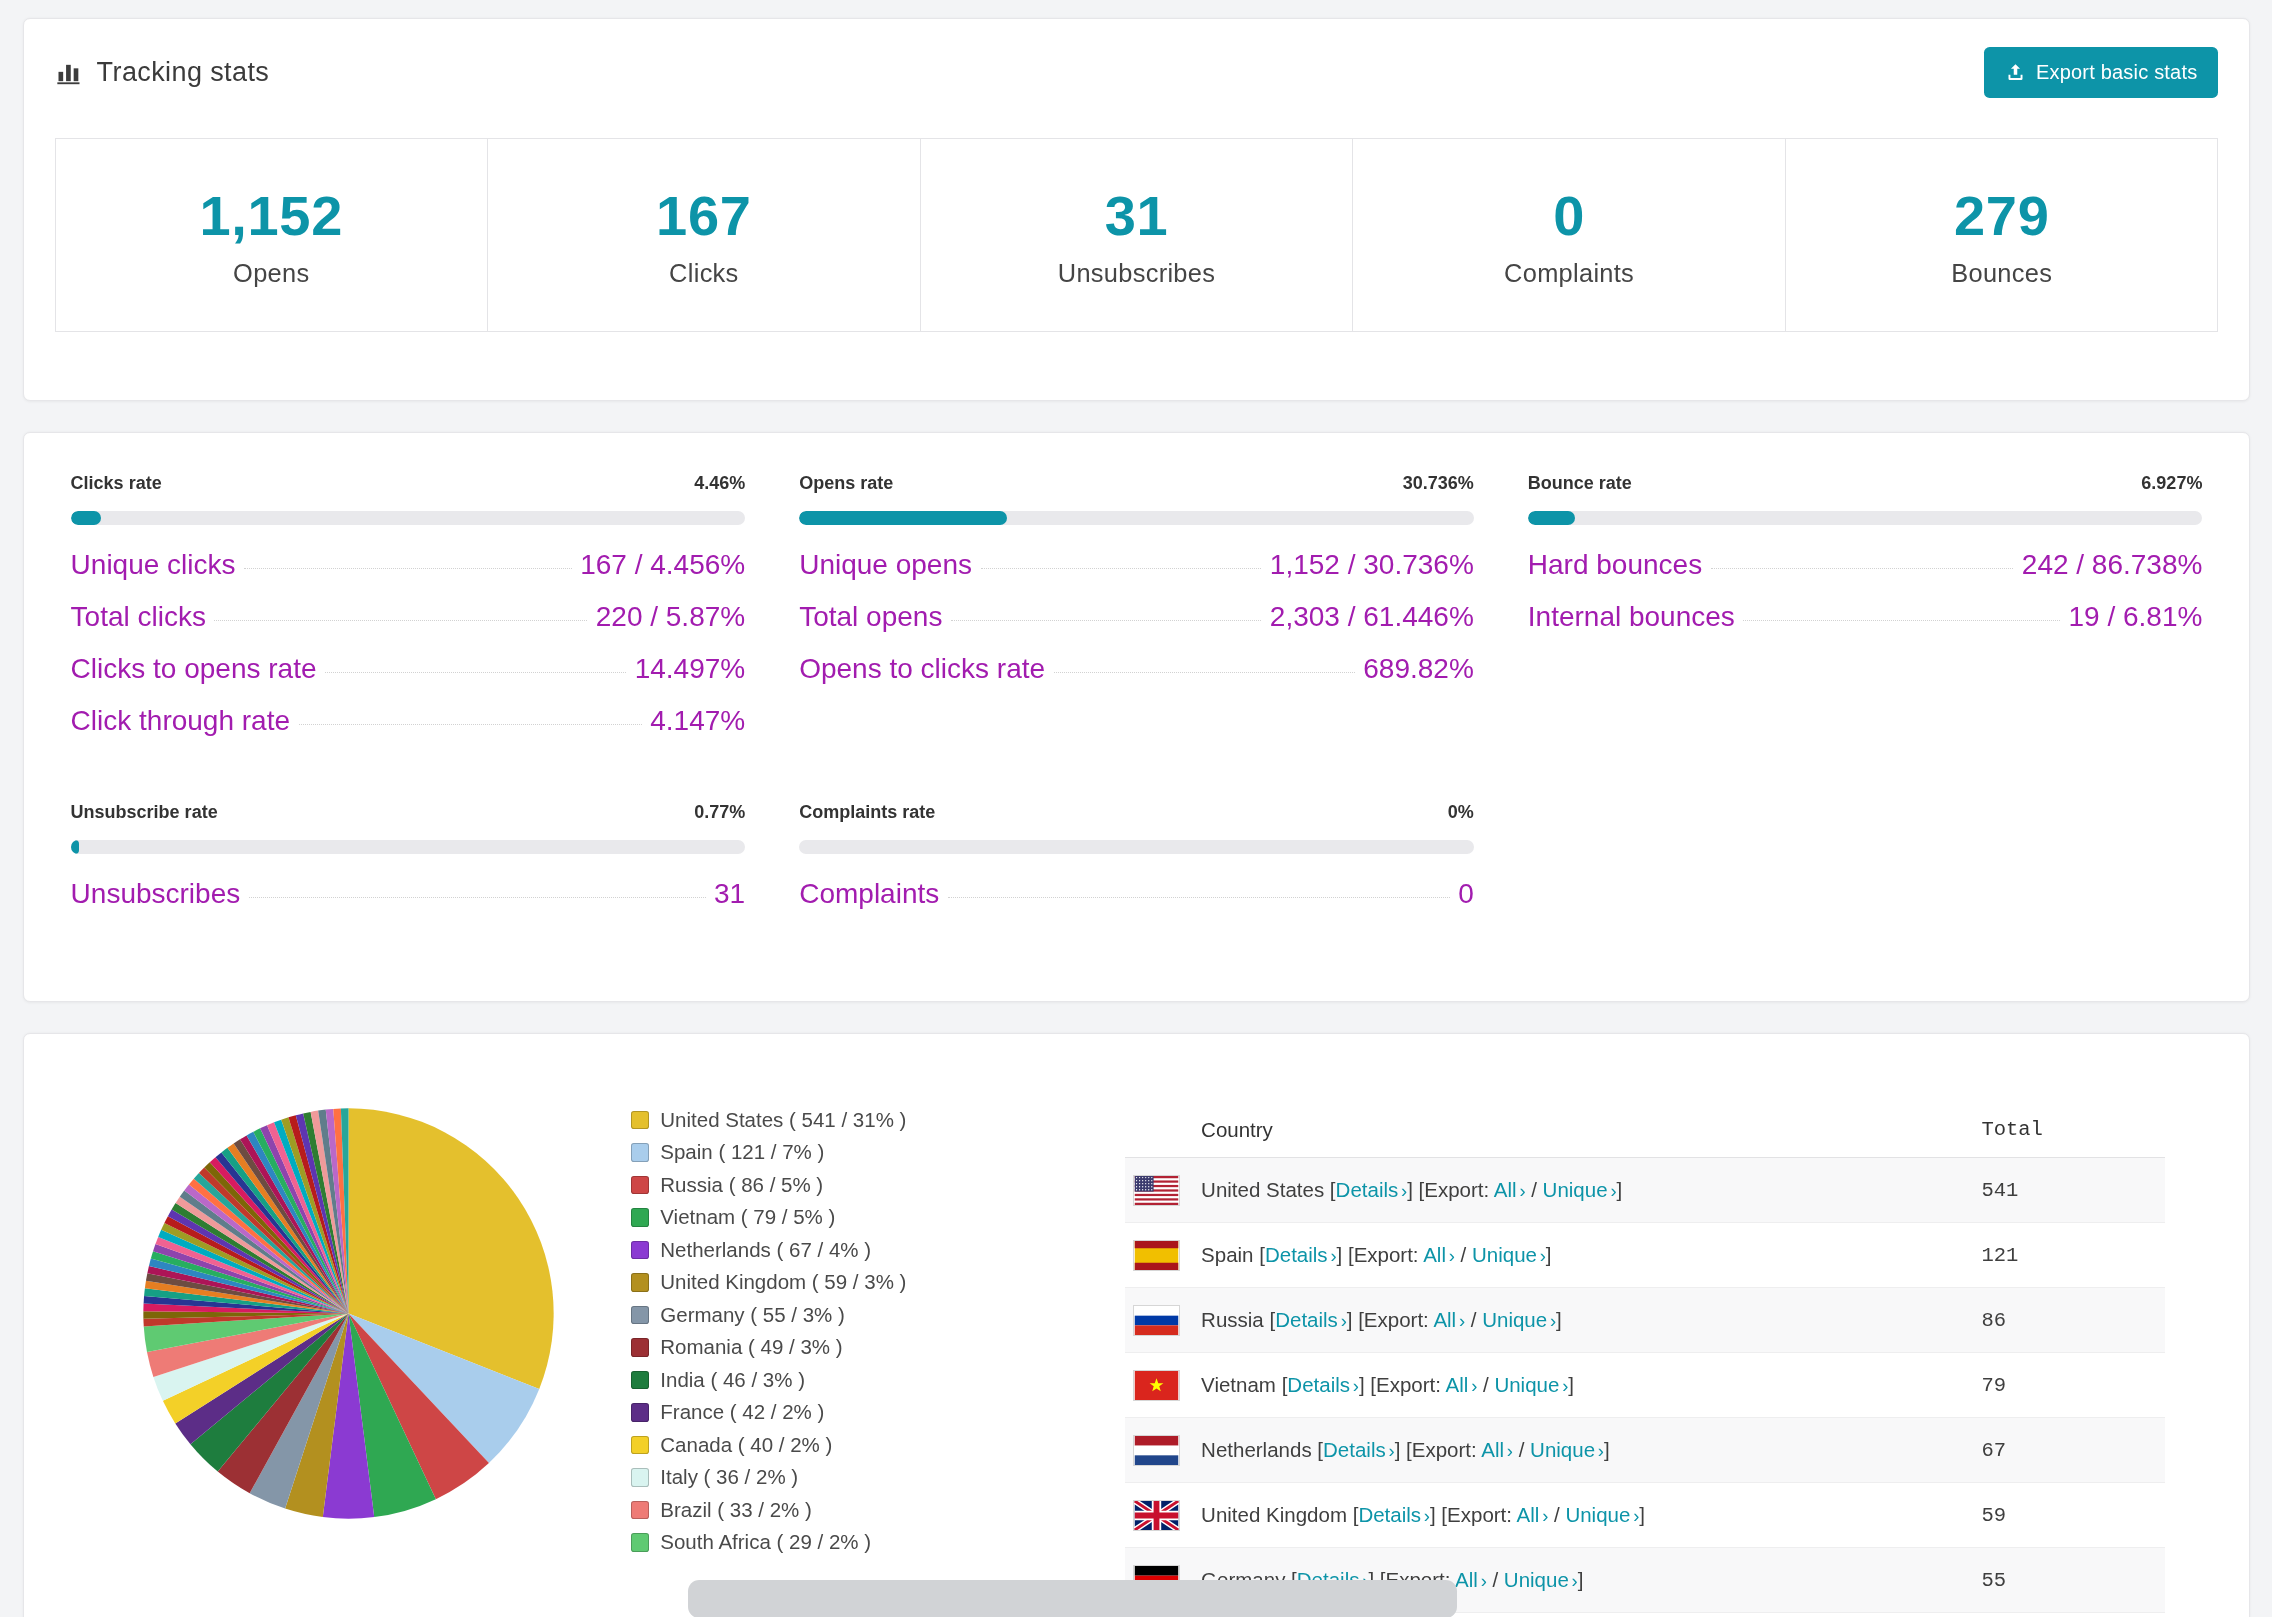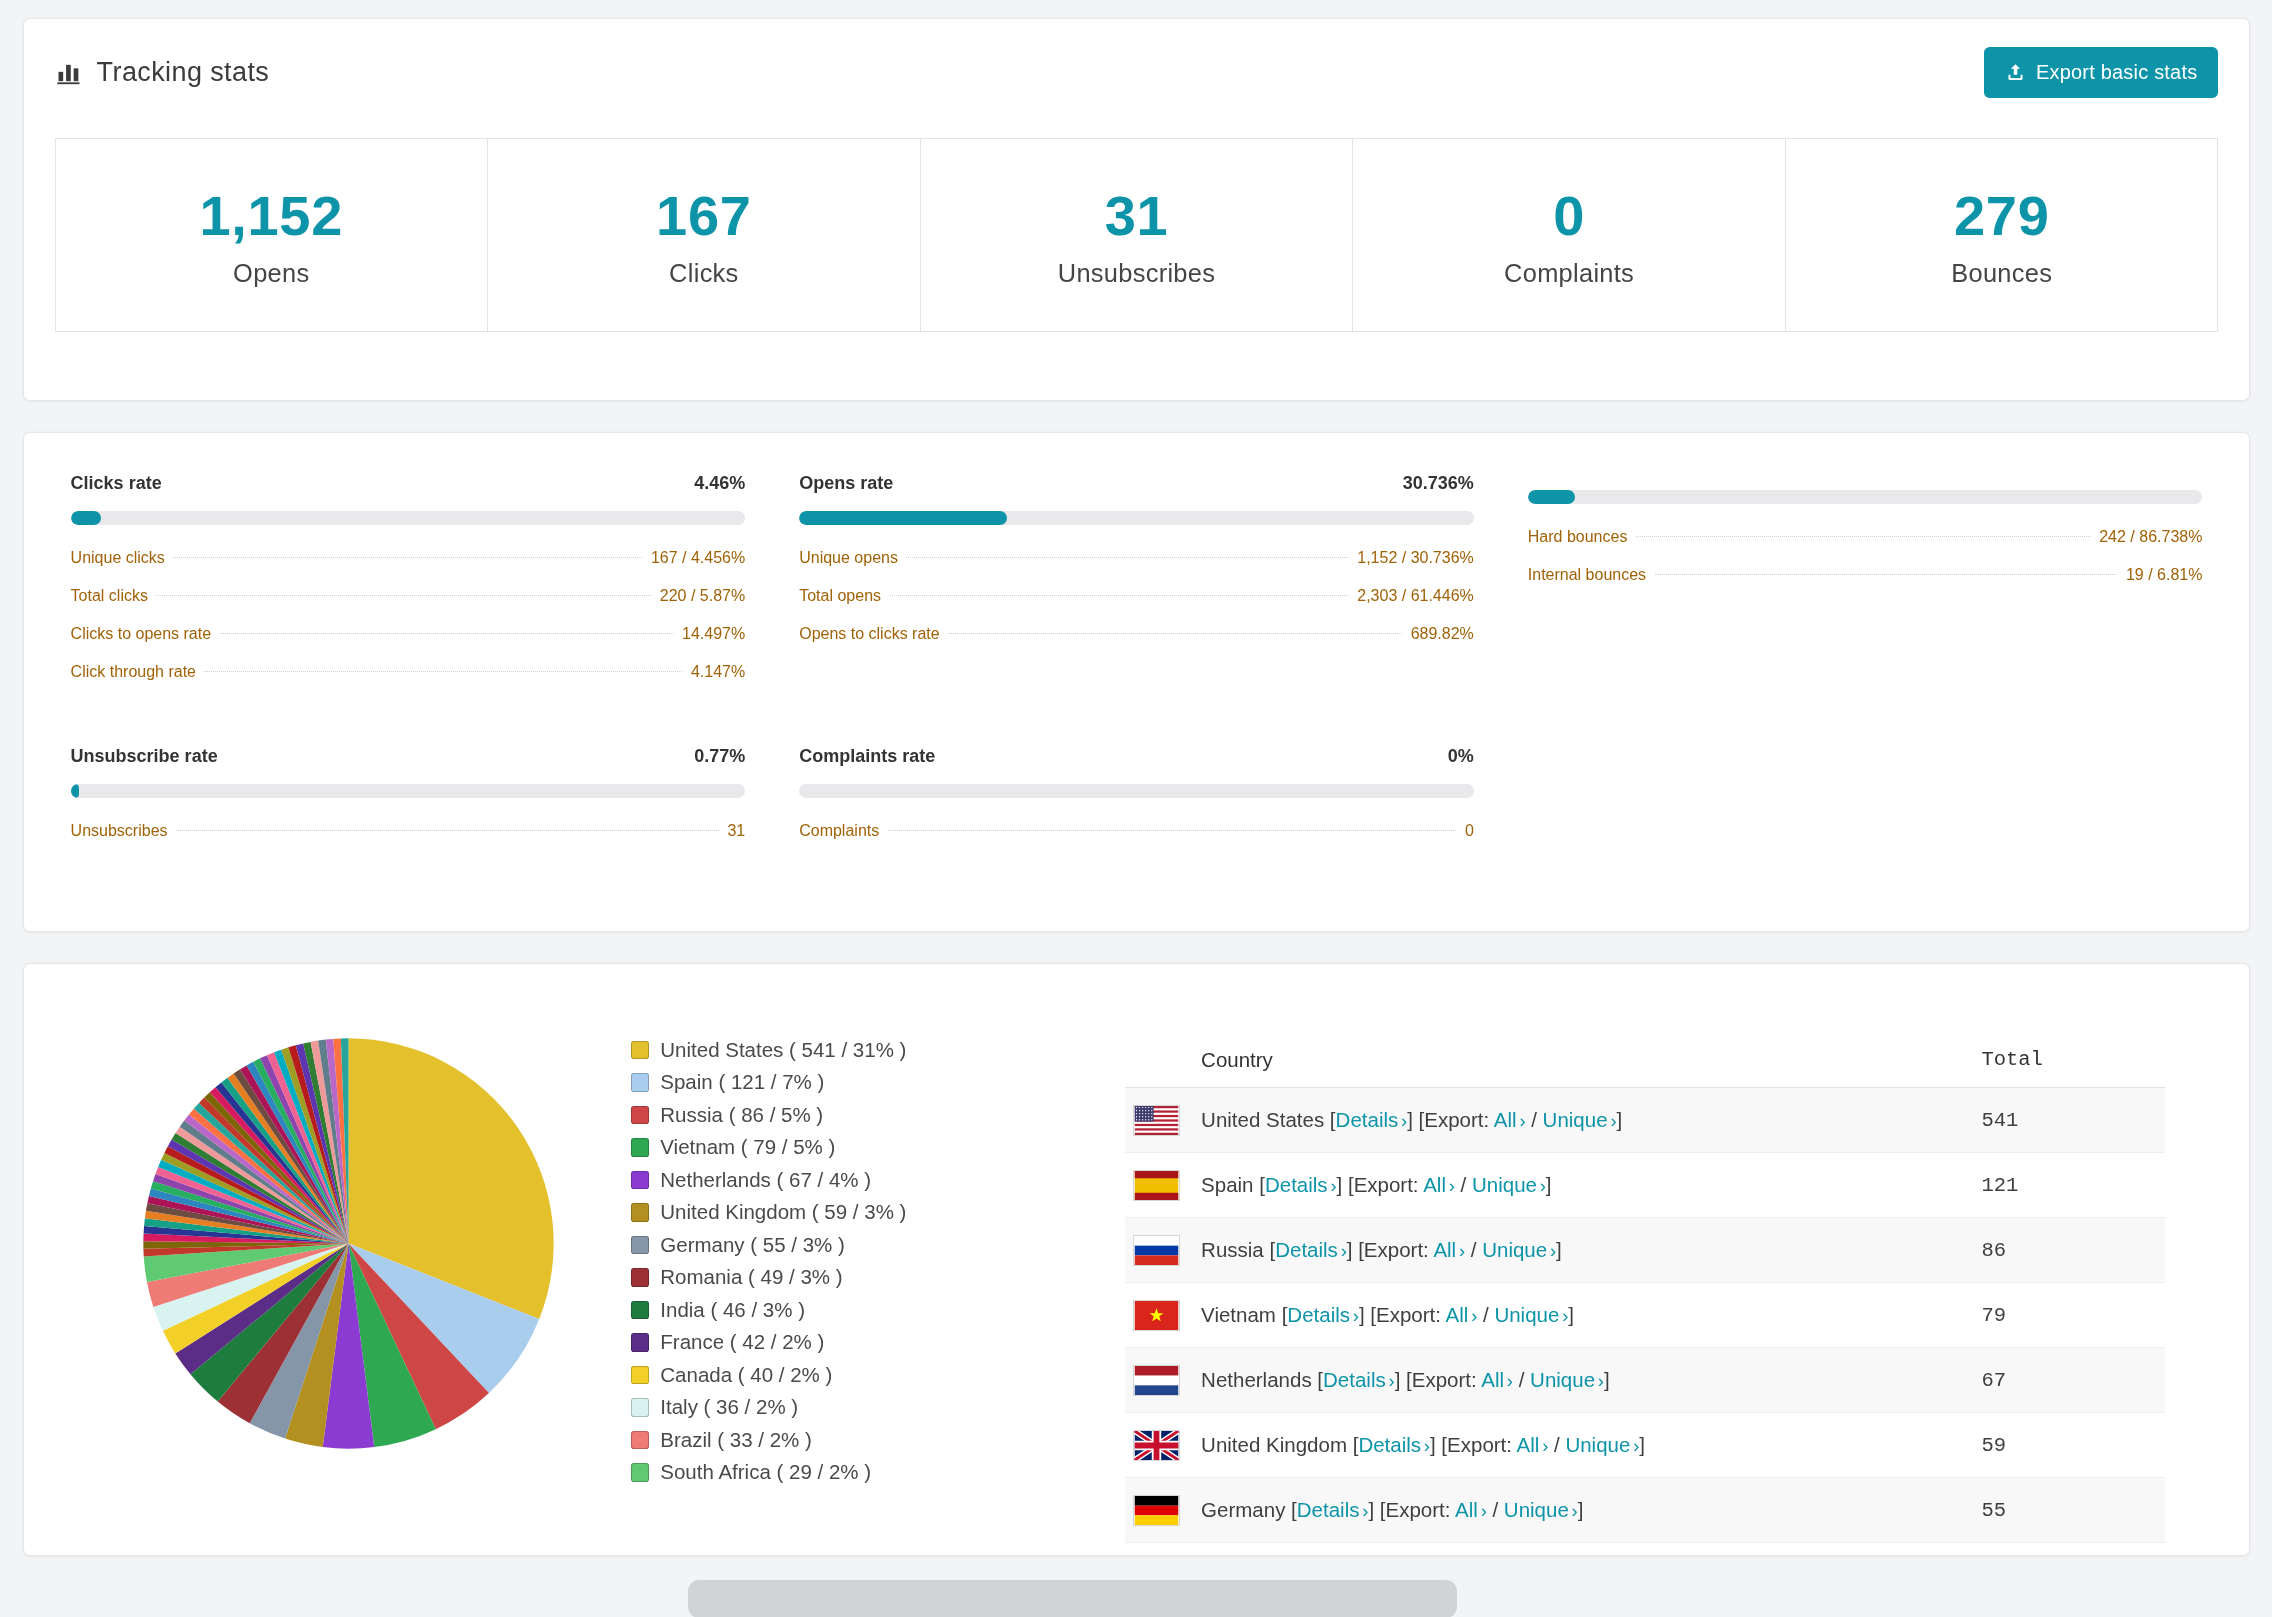--- a/index.html
+++ b/index.html
@@ -35,21 +35,21 @@
   .stat-value{font-size:56px;font-weight:700;color:var(--accent);letter-spacing:0.7px;}
   .stat-label{font-size:25.4px;color:#454545;margin-top:11.3px;letter-spacing:0.3px;}
   
   #card-rates{padding:40px 47px 71px;}
   .rates-grid{display:grid;grid-template-columns:repeat(3,1fr);column-gap:54px;}
   .rates-grid + .rates-grid{margin-top:45px;}
   .rate-head{display:flex;justify-content:space-between;align-items:baseline;}
   .rate-title,.rate-value{font-size:18px;font-weight:700;color:#333;}
   .progress{height:14px;background:#e9e9ec;border-radius:7px;margin:17px 0 24px;overflow:hidden;}
   .progress-fill{height:100%;background:var(--accent);border-radius:7px;}
-  .rate-row{display:flex;align-items:baseline;font-size:16px;color:#a16207;margin-bottom:20px;}
+  .rate-row{display:flex;align-items:baseline;font-size:28px;color:#a21caf;margin-bottom:20px;}
   .leader{flex:1;border-bottom:1.4px dotted #d2d2d2;margin:0 8.5px;transform:translateY(-5px);}
   .rr-value{white-space:nowrap;}
   
   #card-geo{padding:34px 42px 0;height:593px;overflow:hidden;}
   .geo-head{display:flex;align-items:center;gap:12.7px;}
   .geo-content{display:flex;align-items:flex-start;margin-top:34px;}
   .pie-wrap{width:423px;margin-left:71px;flex:none;}
   #pie{width:423px;height:423px;display:block;}
   .legend{list-style:none;margin:5.6px 0 0 71px;padding:0;width:367px;flex:none;}
   .legend li{display:flex;align-items:center;gap:11.3px;font-size:20.5px;color:#4a4a4a;margin-bottom:8.5px;}
@@ -182,20 +182,24 @@
     <span class="rr-value">2,303 / 61.446%</span>
   </div>
             <div class="rate-row">
     <span class="rr-label">Opens to clicks rate</span>
     <span class="leader"></span>
     <span class="rr-value">689.82%</span>
   </div>
           </div>
   </div>
         <div class="rate">
+    <div class="rate-head">
+      <span class="rate-title">Bounce rate</span>
+      <span class="rate-value">6.927%</span>
+    </div>
     <div class="progress">
       <div class="progress-fill" style="width: 6.927%;"></div>
     </div>
     <div class="rate-rows">
             <div class="rate-row">
     <span class="rr-label">Hard bounces</span>
     <span class="leader"></span>
     <span class="rr-value">242 / 86.738%</span>
   </div>
             <div class="rate-row">

